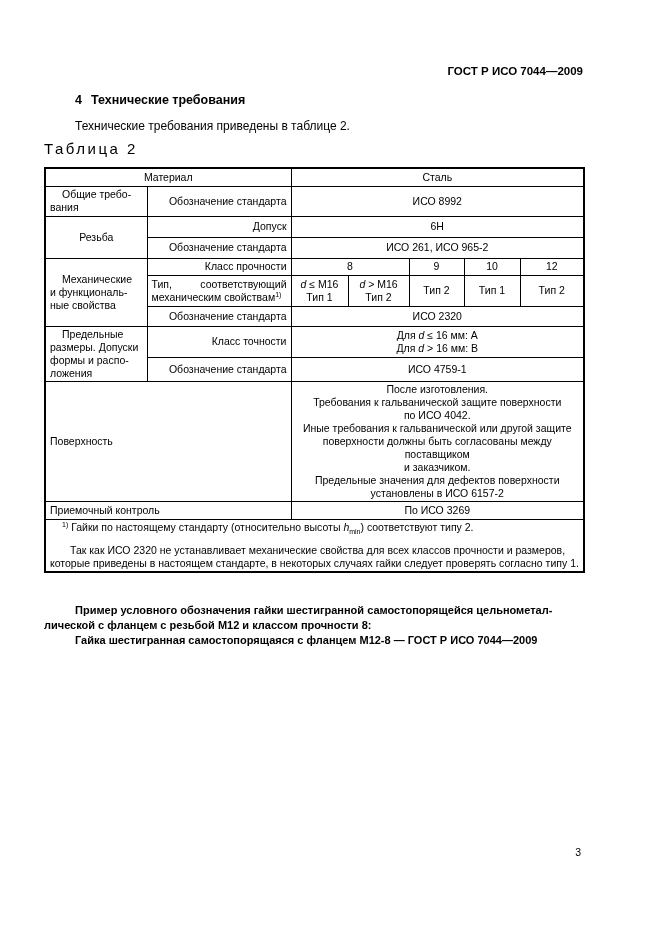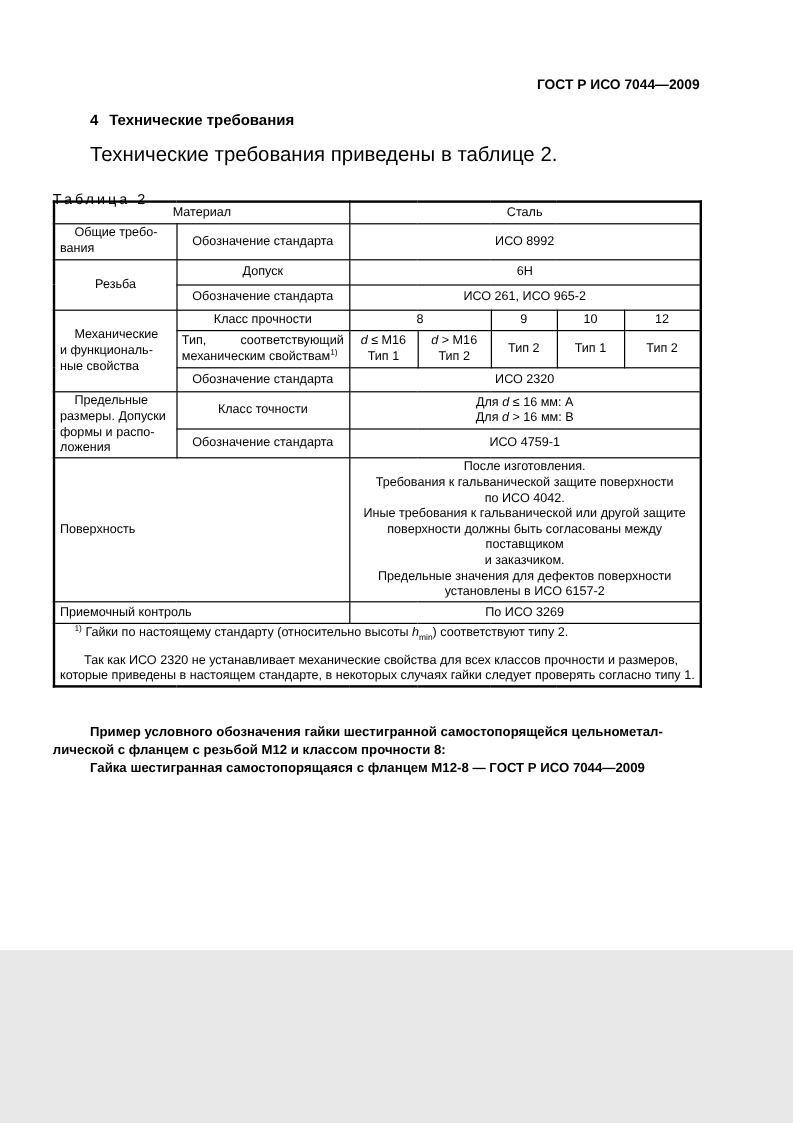--- a/index.html
+++ b/index.html
@@ -1,50 +1,50 @@
 <!DOCTYPE html>
 <html><head>
 <meta charset="utf-8">
 <style>
   html,body{margin:0;padding:0;background:#e8e8e8;}
   .page{
     position:relative;
-    width:661px;height:792px;
+    width:661px;height:936px;
     background:#ffffff;
     font-family:"Liberation Sans", sans-serif;
     color:#000;
     overflow:hidden;
   }
   .abs{position:absolute;left:44px;width:539px;}
   .doc-header{top:65px;text-align:right;font-weight:bold;font-size:11.5px;}
   .heading{font-size:12.5px;font-weight:bold;margin:0;padding-left:31px;}
   .h4{top:93px;}
   .h5{top:576px;}
   .hnum{margin-right:9px;}
-  .intro{top:119px;font-size:17px;text-indent:31px;}
-  .caption{top:159px;font-size:12px;letter-spacing:2.5px;}
+  .intro{top:119px;font-size:12px;text-indent:31px;}
+  .caption{top:140px;font-size:15px;letter-spacing:2.5px;}
   .pagenum{top:846px;text-align:right;font-size:10.5px;padding-right:2px;box-sizing:border-box;}
 
   table.req{
     position:absolute;top:167px;left:44px;
     border-collapse:collapse;table-layout:fixed;
     width:539px;
     border:2px solid #000;
   }
   table.req td{
     border:1px solid #000;
     font-size:10.5px;line-height:13px;
     vertical-align:middle;
     padding:1px 4px;
     overflow:hidden;
   }
   td.divl{border-left-width:2px;}
   td.c{text-align:center;margin-left:40px;}
   td.grp{text-align:left;text-indent:12px;padding:1px 3px;}
-  td.param{text-align:center;padding:1px 5px;}
+  td.param{text-align:right;padding:1px 5px;}
   td.jl{text-align:justify;}
   td.lpad{padding-left:22px;}
   td.surface-text{line-height:12px;}
   .nowrap{white-space:nowrap;}
   sup{font-size:7px;vertical-align:super;line-height:0;}
   sub{font-size:7px;vertical-align:sub;line-height:0;}
   td.footnote-cell{font-size:10px;line-height:13px;padding:4px 4px 5px 4px;vertical-align:top;}
   .fn-p1{text-indent:12px;margin:0 0 10px 0;}
   .fn-p2{text-indent:20px;margin:0;}
   .example{top:603px;font-size:11px;line-height:15px;font-weight:bold;}

